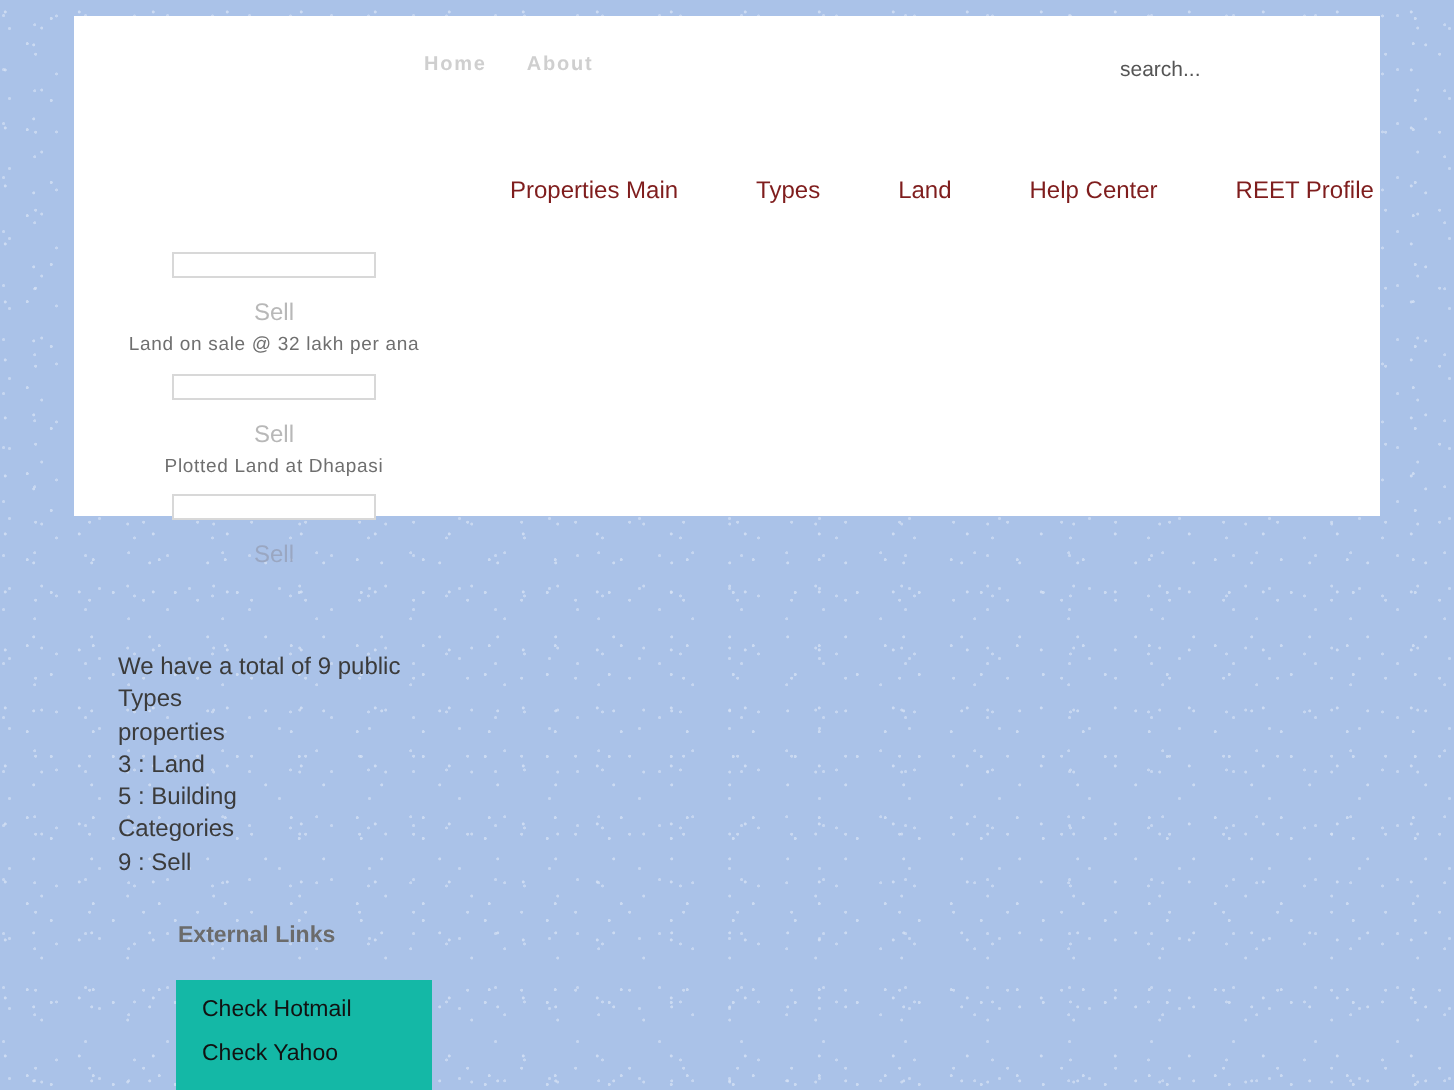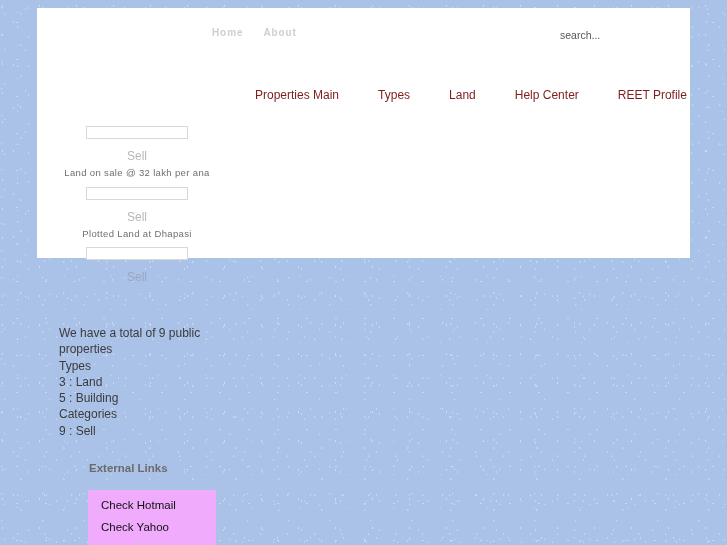--- a/index.html
+++ b/index.html
@@ -169,21 +169,21 @@
     font-weight: bold;
     color: #6b6b6b;
     z-index: 4;
     padding-left: 30px;
   }
   #external-links-dropdown {
     position: absolute;
     left: 88px;
     top: 490px;
     width: 128px;
-    background: #f0abfc;
+    background: #14b8a6;
     z-index: 5;
     overflow: hidden;
     height: 55px;
   }
   #external-links-dropdown .dropdown-item {
     display: block;
     font-size: 11.5px;
     color: #111111;
     padding: 0 0 0 13px;
     line-height: 22px;
@@ -232,22 +232,22 @@
 
   <div class="listing listing-3">
     <span class="listing-thumb"></span>
     <a class="listing-category" href="#">Sell</a>
   </div>
 
 </div>
 
 <div id="stats-block">
   <div class="stat-line">We have a total of 9 public</div>
+  <div class="stat-line">Types</div>
   <div class="stat-line">properties</div>
-  <div class="stat-line">Types</div>
   <div class="stat-line">3 : Land</div>
   <div class="stat-line">5 : Building</div>
   <div class="stat-line">Categories</div>
   <div class="stat-line">9 : Sell</div>
 </div>
 
 <div id="external-links-heading">External Links</div>
 
 <div id="external-links-dropdown">
   <a class="dropdown-item" href="#">Check Hotmail</a>

